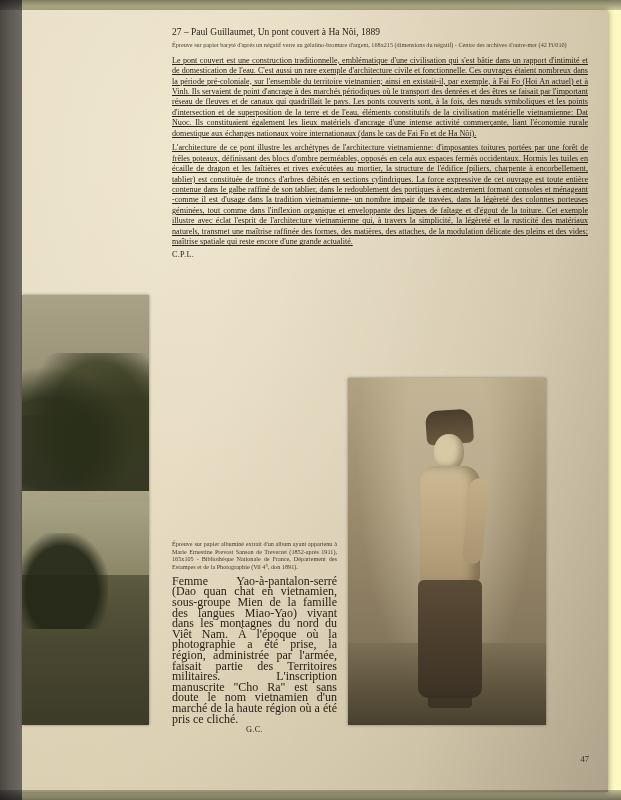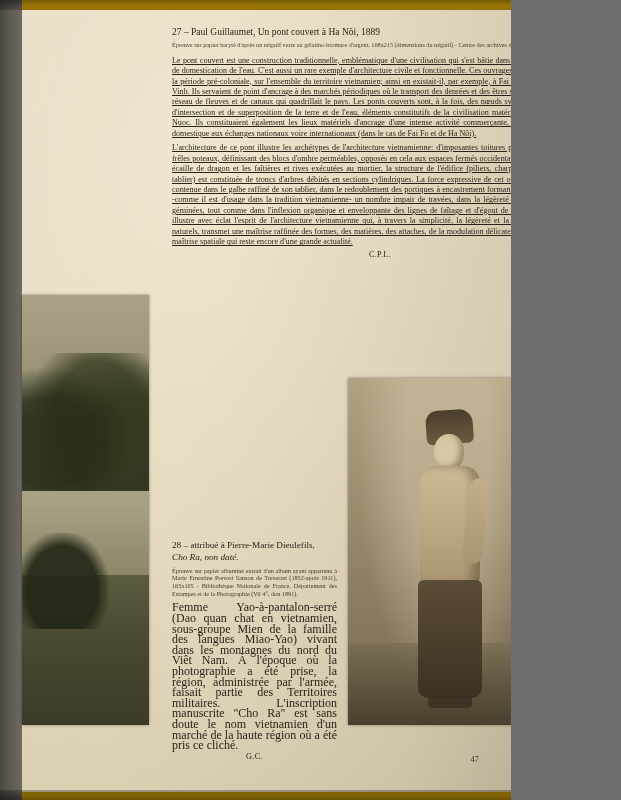--- a/index.html
+++ b/index.html
@@ -2,24 +2,24 @@
 <html><head>
 <meta charset="utf-8">
 <style>
   html, body {
     margin: 0;
     padding: 0;
     background: #6e6e6e;
   }
   #page {
     position: relative;
-    width: 511px;
+    width: 621px;
     height: 800px;
     overflow: hidden;
-    background: #eab308;
+    background: #fef9c3;
     font-family: "Liberation Serif", serif;
   }
   
   .paper {
     position: absolute;
     left: 8px;
     top: 10px;
     width: 600px;
     height: 782px;
     background:
@@ -77,21 +77,21 @@
     font-size: 8.1px;
     line-height: 10.45px;
     text-align: justify;
     color: #2b2219;
     hyphens: auto;
     text-decoration: underline;
   }
   .body-text p { margin: 0 0 0px 0; text-indent: 0; }
   .body-text p + p { margin-top: 4px; }
   .signature {
-    text-align: center;
+    text-align: left;
     font-size: 8.2px;
     margin-top: 2px;
     letter-spacing: .3px;
   }
 
   
   .photo-left {
     position: absolute;
     left: 22px;
     top: 295px;
@@ -264,23 +264,19 @@
       <div class="pr-turban"></div>
       <div class="pr-head"></div>
       <div class="pr-torso"></div>
       <div class="pr-arm"></div>
       <div class="pr-skirt"></div>
       <div class="pr-feet"></div>
     </div>
   </div>
 
   <div class="caption-col">
-    <div class="cap-title">
-      <span>28 – attribué à Pierre-Marie Dieulefils,</span><br>
-      <i>Cho Ra, non daté.</i>
-    </div>
     <div class="cap-meta">Épreuve sur papier albuminé extrait d'un album ayant appartenu à Marie Ernestine Prevost Sanson de Treverret (1852-après 1911), 165x105 - Bibliothèque Nationale de France, Département des Estampes et de la Photographie (Vil 4°, don 1891).</div>
     <div class="cap-body">Femme Yao-à-pantalon-serré (Dao quan chat en vietnamien, sous-groupe Mien de la famille des langues Miao-Yao) vivant dans les montagnes du nord du Viêt Nam. À l'époque où la photographie a été prise, la région, administrée par l'armée, faisait partie des Territoires militaires. L'inscription manuscrite "Cho Ra" est sans doute le nom vietnamien d'un marché de la haute région où a été pris ce cliché.</div>
     <div class="cap-sign">G.C.</div>
   </div>
 
   <div class="page-number">47</div>
 </div>
 
 </body></html>

